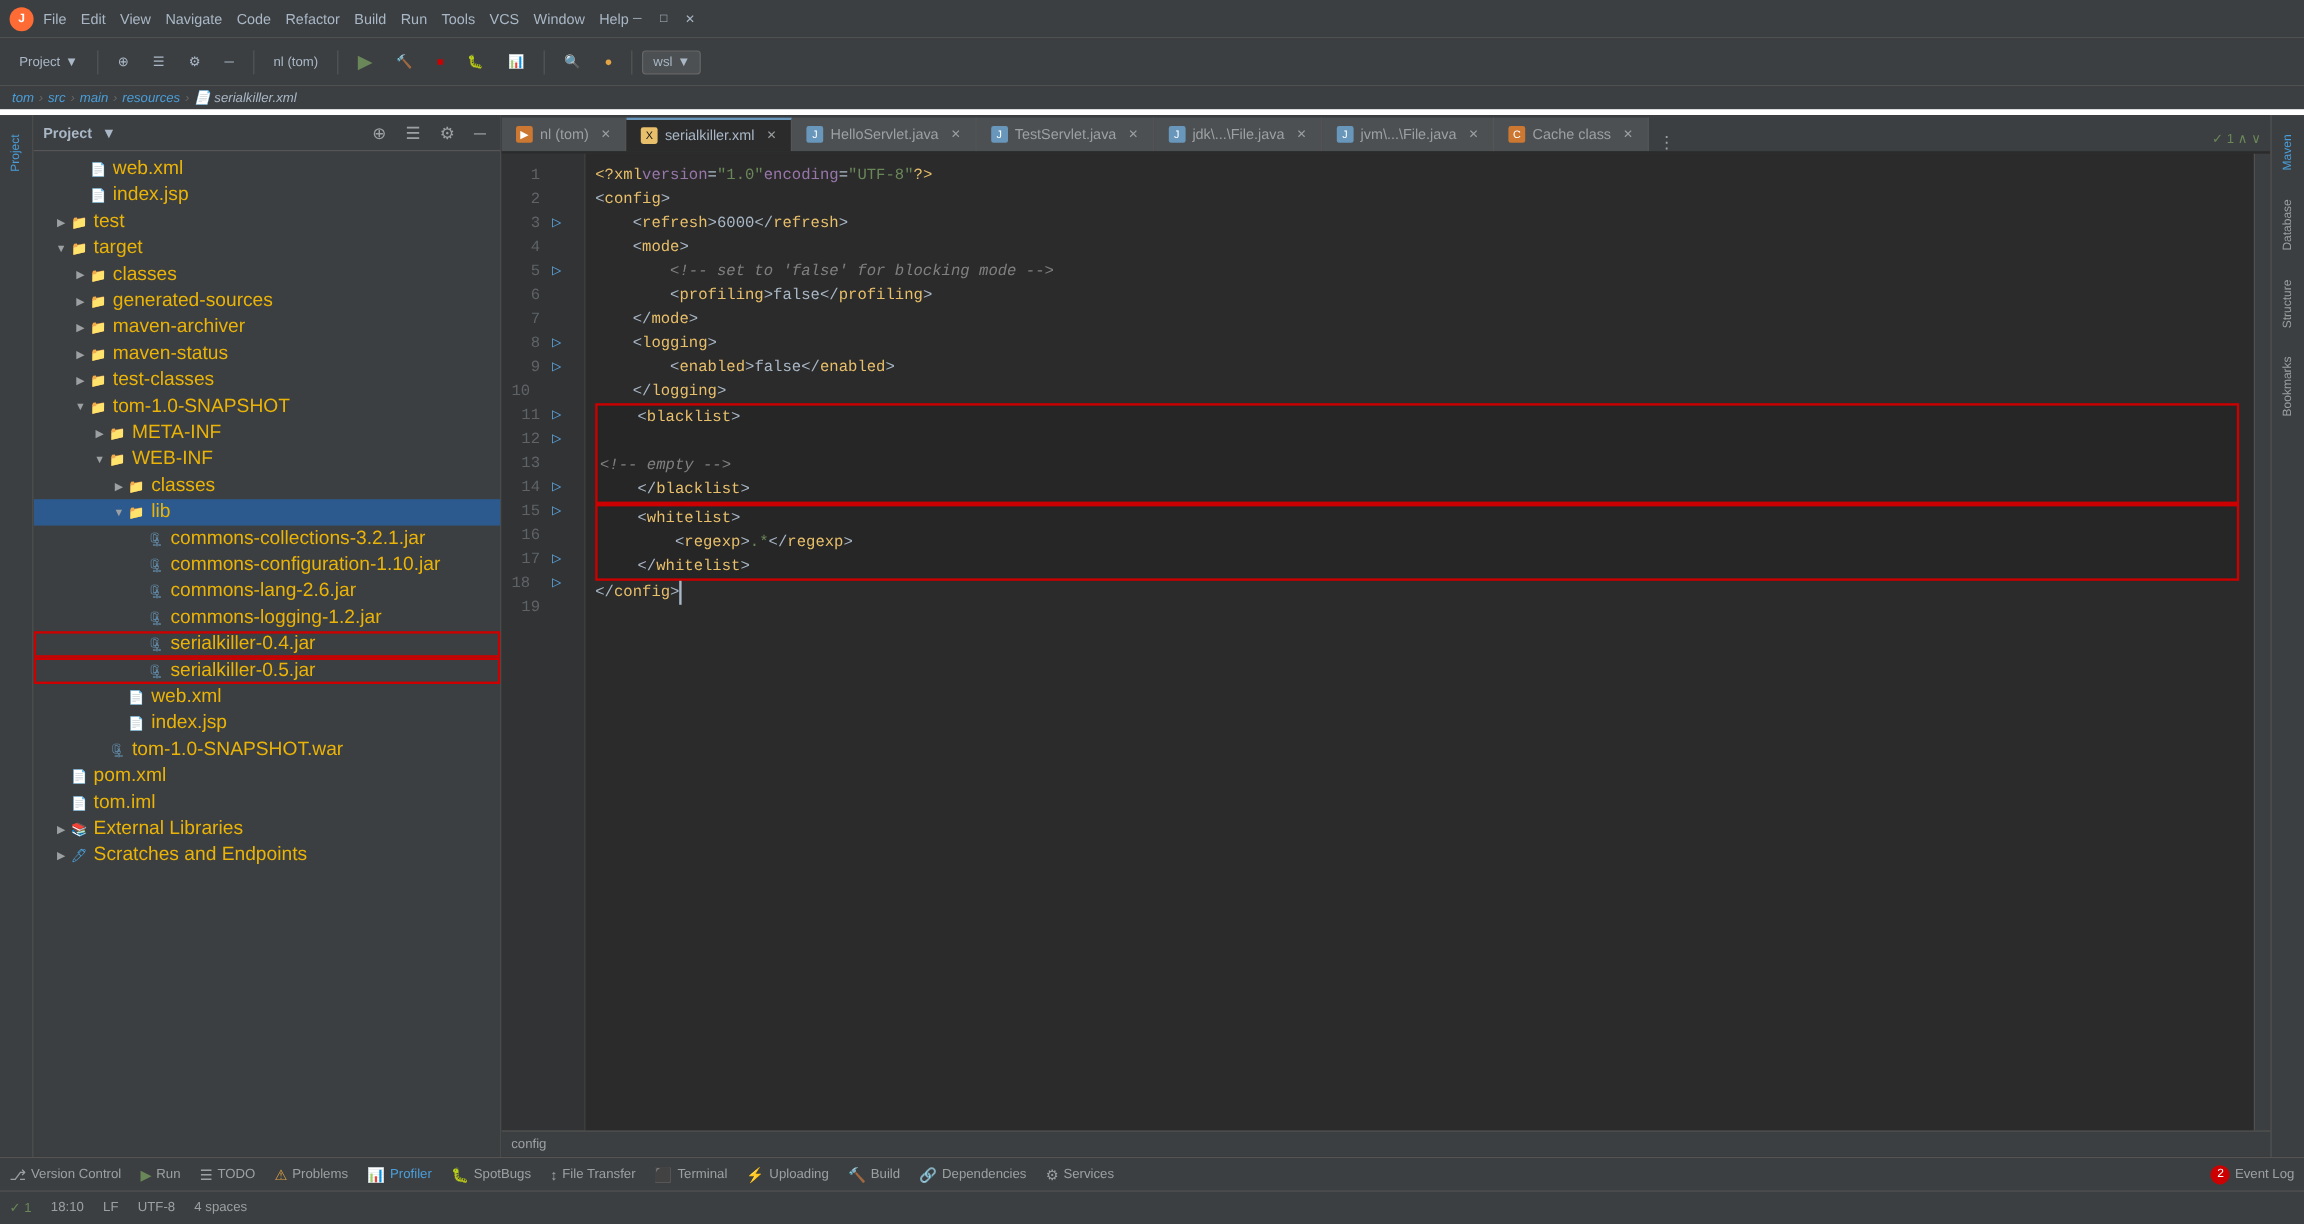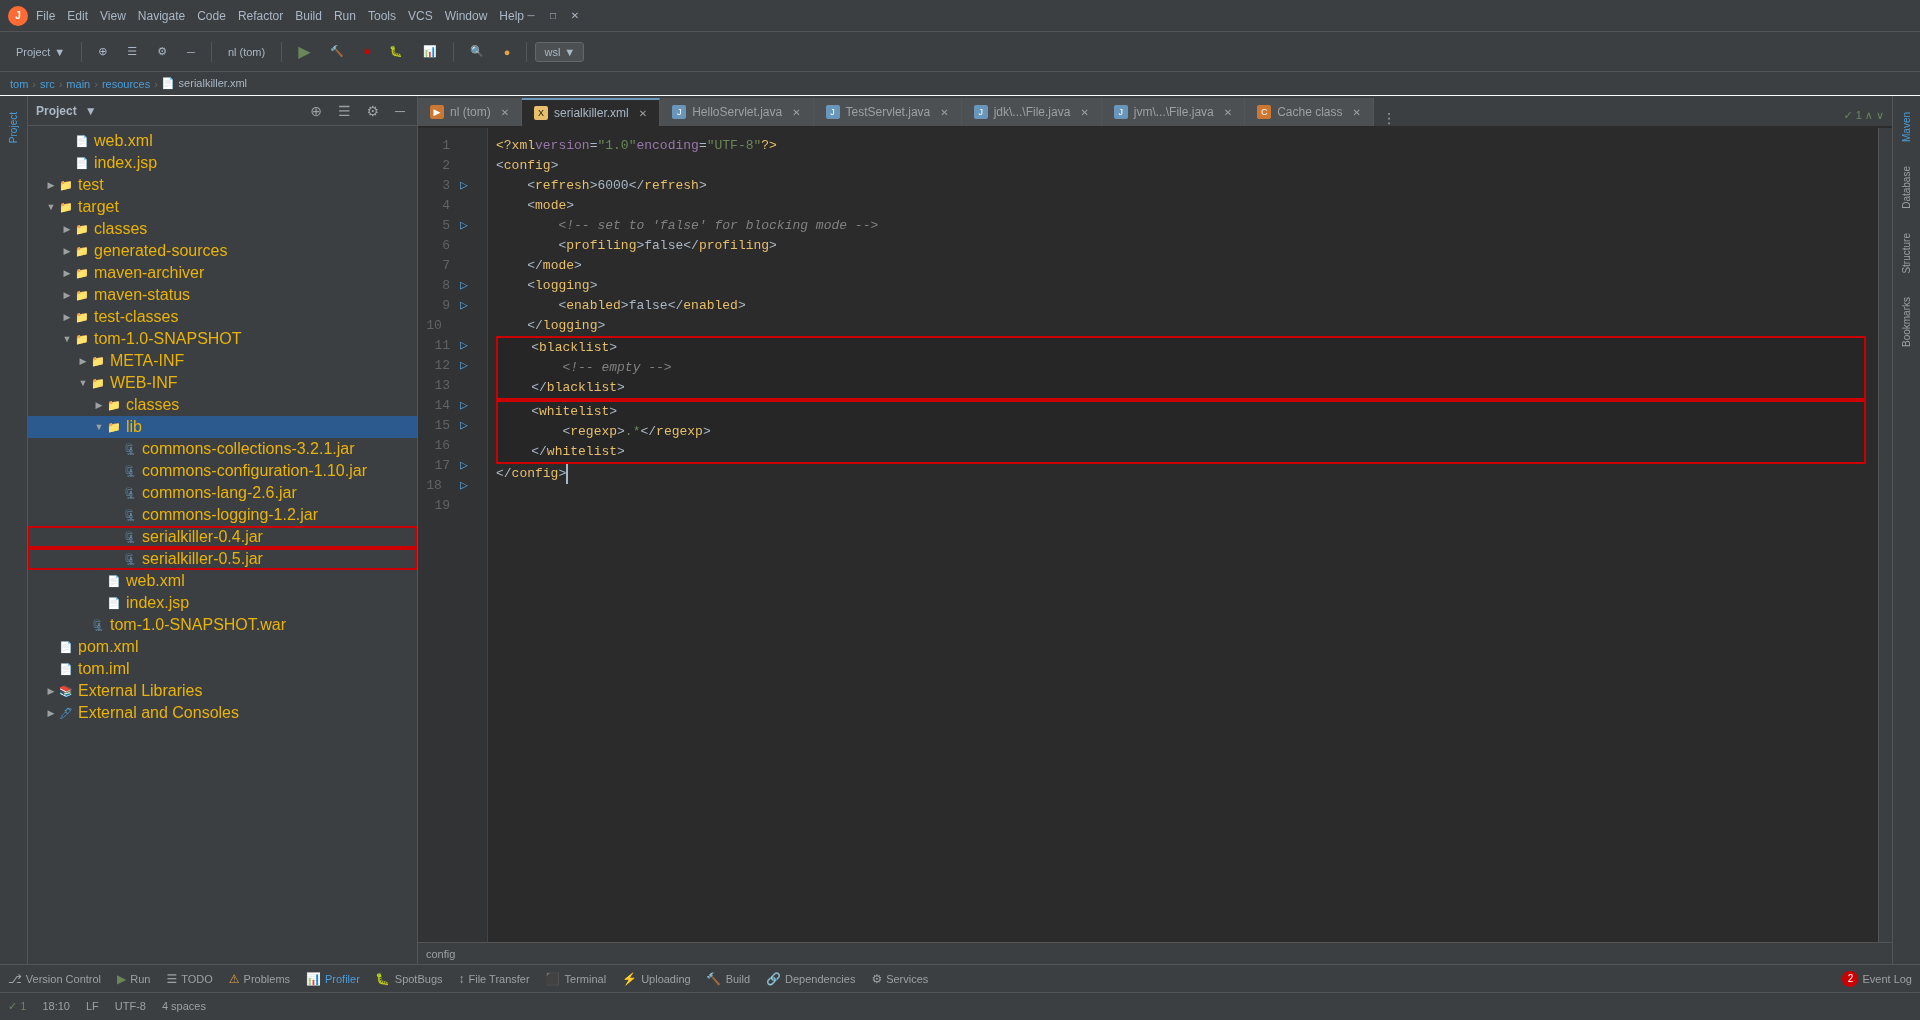--- a/index.html
+++ b/index.html
@@ -15,21 +15,21 @@
     #title-bar .win-btn { width: 14px; height: 14px; border-radius: 2px; display: flex; align-items: center; justify-content: center; font-size: 10px; color: #a9b7c6; cursor: pointer; }
 
     
     #toolbar { height: 40px; background: #3c3f41; display: flex; align-items: center; padding: 0 8px; gap: 4px; border-bottom: 1px solid #555; }
     .toolbar-btn { padding: 4px 8px; font-size: 11px; color: #a9b7c6; cursor: pointer; border-radius: 3px; display: flex; align-items: center; gap: 4px; }
     .toolbar-sep { width: 1px; height: 20px; background: #555; margin: 0 4px; }
     .toolbar-green { color: #6a8759; font-size: 16px; }
     .toolbar-dropdown { background: #4c5052; border: 1px solid #666; padding: 3px 8px; border-radius: 3px; color: #a9b7c6; font-size: 11px; display: flex; align-items: center; gap: 4px; }
 
     
-    #breadcrumb { height: 24px; background: #3c3f41; display: flex; align-items: center; padding: 0 8px; font-size: 11px; color: #9da0a2; border-bottom: 1px solid #ffffff; }
+    #breadcrumb { height: 24px; background: #3c3f41; display: flex; align-items: center; padding: 0 8px; font-size: 11px; color: #9da0a2; border-bottom: 5px solid #ffffff; font-style: italic; }
     #breadcrumb span { margin: 0 2px; }
     #breadcrumb .sep { color: #666; }
     #breadcrumb .current { color: #a9b7c6; }
 
     
     #main { display: flex; height: calc(1020px - 32px - 40px - 24px - 28px - 28px); }
 
     
     #left-tabs { width: 28px; background: #3c3f41; display: flex; flex-direction: column; align-items: center; border-right: 1px solid #555; padding-top: 8px; gap: 8px; }
     .side-tab { writing-mode: vertical-rl; transform: rotate(180deg); font-size: 10px; color: #9da0a2; padding: 8px 4px; cursor: pointer; border-radius: 3px; }
@@ -420,21 +420,21 @@
         <span class="tree-indent"></span>
         <span class="tree-arrow">▶</span>
         <span class="tree-icon" style="color:#a9b7c6">📚</span>
         <span class="tree-label">External Libraries</span>
       </div>
 
       <div class="tree-item">
         <span class="tree-indent"></span>
         <span class="tree-arrow">▶</span>
         <span class="tree-icon" style="color:#4a9eda">🖊</span>
-        <span class="tree-label">External and Consoles</span>
+        <span class="tree-label">Scratches and Endpoints</span>
       </div>
 
     </div>
   </div>
 
   <div id="editor-area">
 
     <div id="tab-bar">
       <div class="editor-tab">
         <span class="tab-icon" style="background:#cc7832; color:white">▶</span>
@@ -647,21 +647,21 @@
         
         <div style="border: 2px solid #cc0000; margin: 0 0 0 0; background: rgba(0,0,0,0.1); display: inline-block; width: calc(100% - 4px);">
           
           <div class="code-line" style="padding:0 2px;">
             <span>&nbsp;&nbsp;&nbsp;&nbsp;</span>
               <span class="xml-bracket">&lt;</span>
               <span class="xml-tag">blacklist</span>
               <span class="xml-bracket">&gt;</span>
           </div>
           
-          <div class="code-line" style="padding:0 2px;">
+          <div class="code-line" style="padding:0 2px;flex-direction:column;">
             <span>&nbsp;&nbsp;&nbsp;&nbsp;&nbsp;&nbsp;&nbsp;&nbsp;</span>
               <span class="xml-comment">&lt;!-- empty  --&gt;</span>
           </div>
           
           <div class="code-line" style="padding:0 2px;">
             <span>&nbsp;&nbsp;&nbsp;&nbsp;</span>
               <span class="xml-bracket">&lt;/</span>
               <span class="xml-tag">blacklist</span>
               <span class="xml-bracket">&gt;</span>
           </div>

